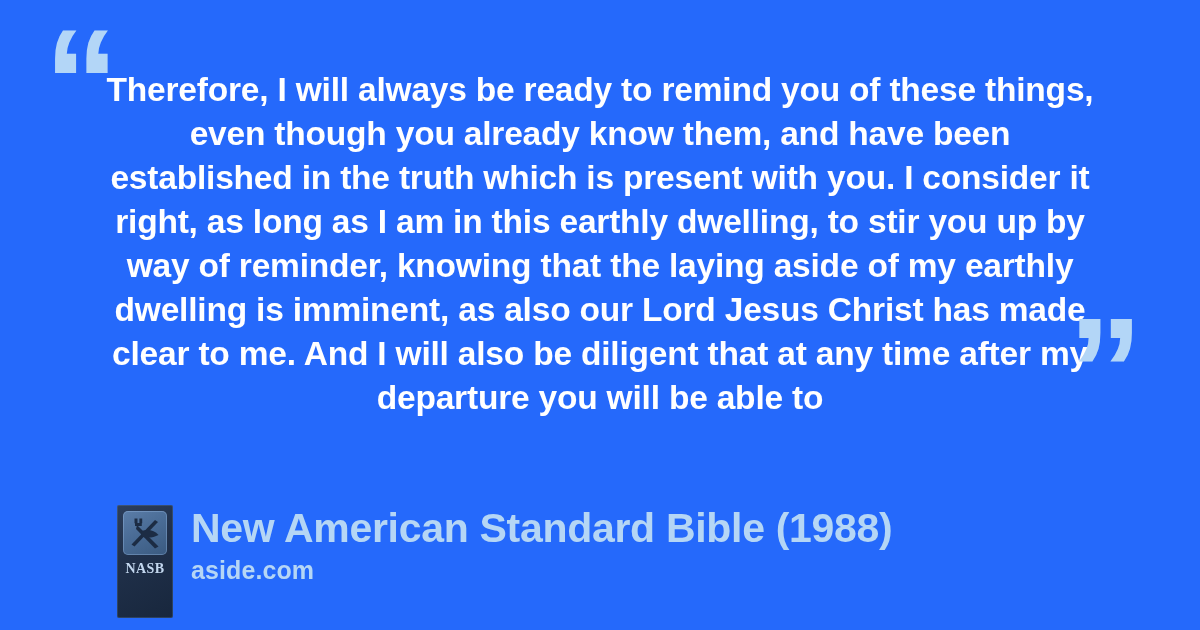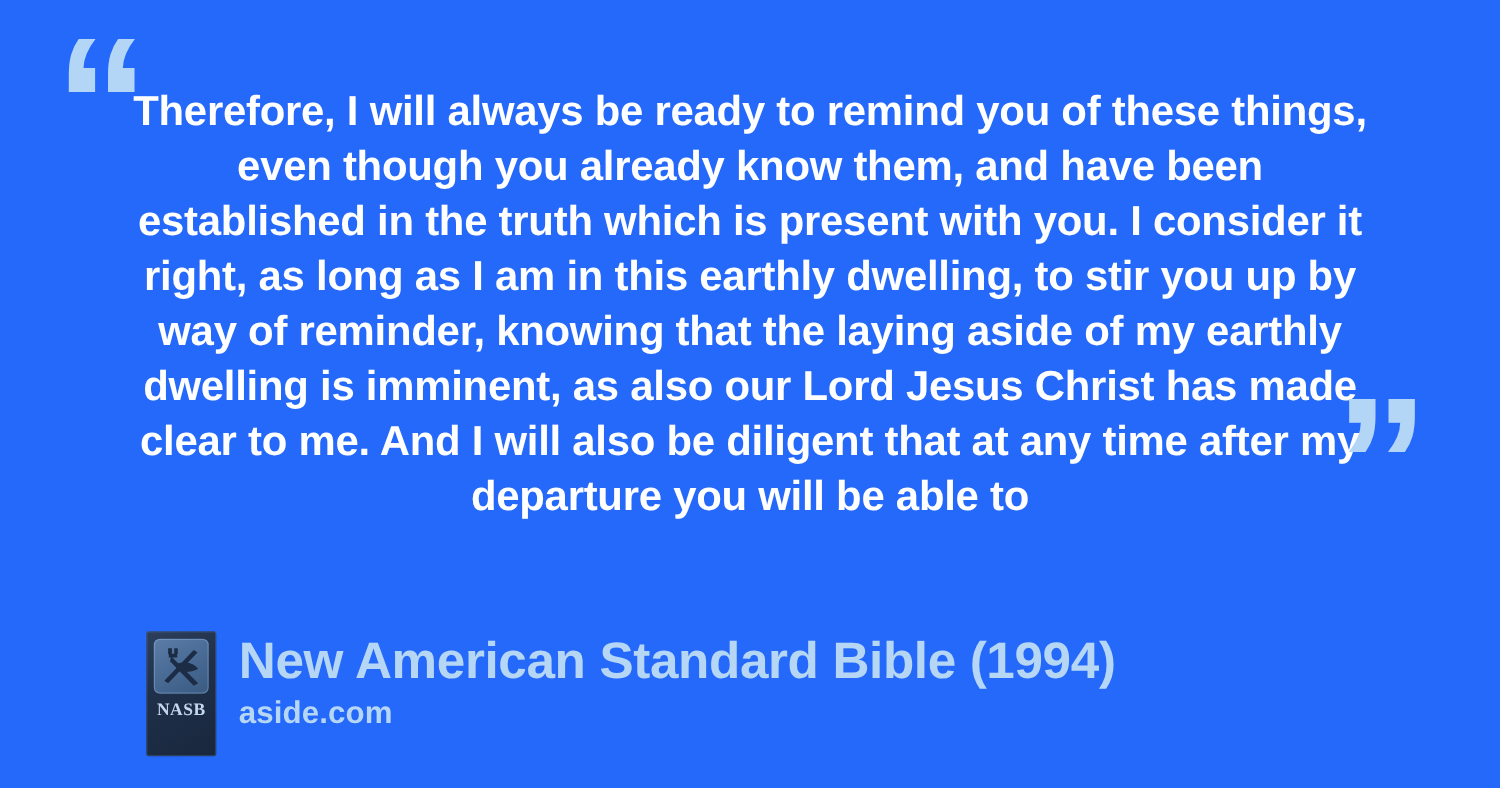--- a/index.html
+++ b/index.html
@@ -70,21 +70,21 @@
     position: absolute;
     left: 117px;
     top: 505px;
     display: flex;
     align-items: flex-start;
   }
 
   .logo {
     position: relative;
     width: 56px;
-    height: 100px;
+    height: 113px;
     flex: 0 0 auto;
     border-radius: 2px;
     background: linear-gradient(150deg, #2d3f5c 0%, #20304a 40%, #18273d 100%);
     box-shadow: inset 0 0 0 1px rgba(120,160,210,0.22);
     overflow: hidden;
   }
   .logo-inner {
     position: absolute;
     left: 6px;
     top: 6px;
@@ -162,19 +162,19 @@
           <path d="M12.0 12.0 L18.8 12.0 L18.8 15.0 L12.0 15.0 Z"></path>
           <path d="M14.0 14.0 L17.5 17.5 L35.5 35.5 L32.0 37.5 L13.0 18.0 Z"></path>
           <path d="M32.0 9.0 L35.0 11.0 L11.5 35.5 L8.5 33.5 Z"></path>
           <path d="M18.5 20.0 C 24.5 18.0 31.5 19.0 35.5 24.0 C 30.0 27.0 23.0 27.5 18.0 25.0 Z"></path>
         </g>
       </svg>
       <div class="logo-caption">NASB</div>
     </div>
 
     <div class="attr-text">
-      <div class="attr-title">New American Standard Bible (1994)</div>
+      <div class="attr-title">New American Standard Bible (1988)</div>
       <div class="attr-site">aside.com</div>
     </div>
 
   </div>
 
 </div>
 
 </body></html>

